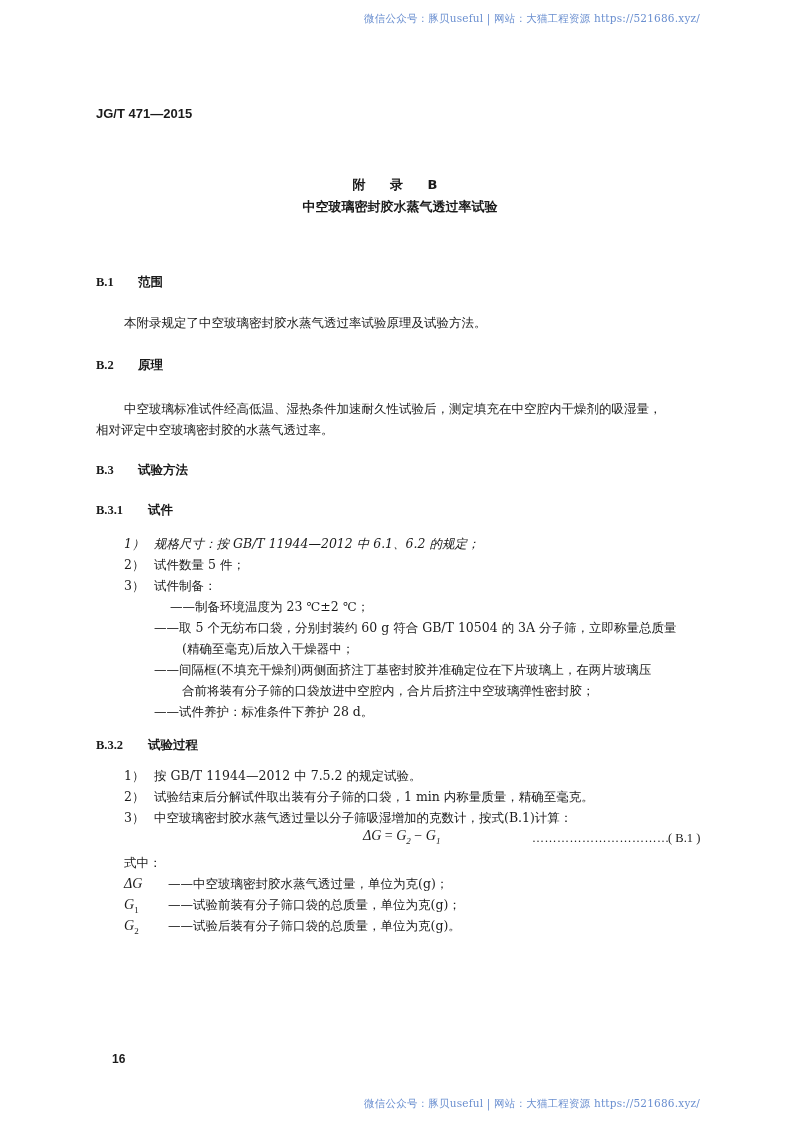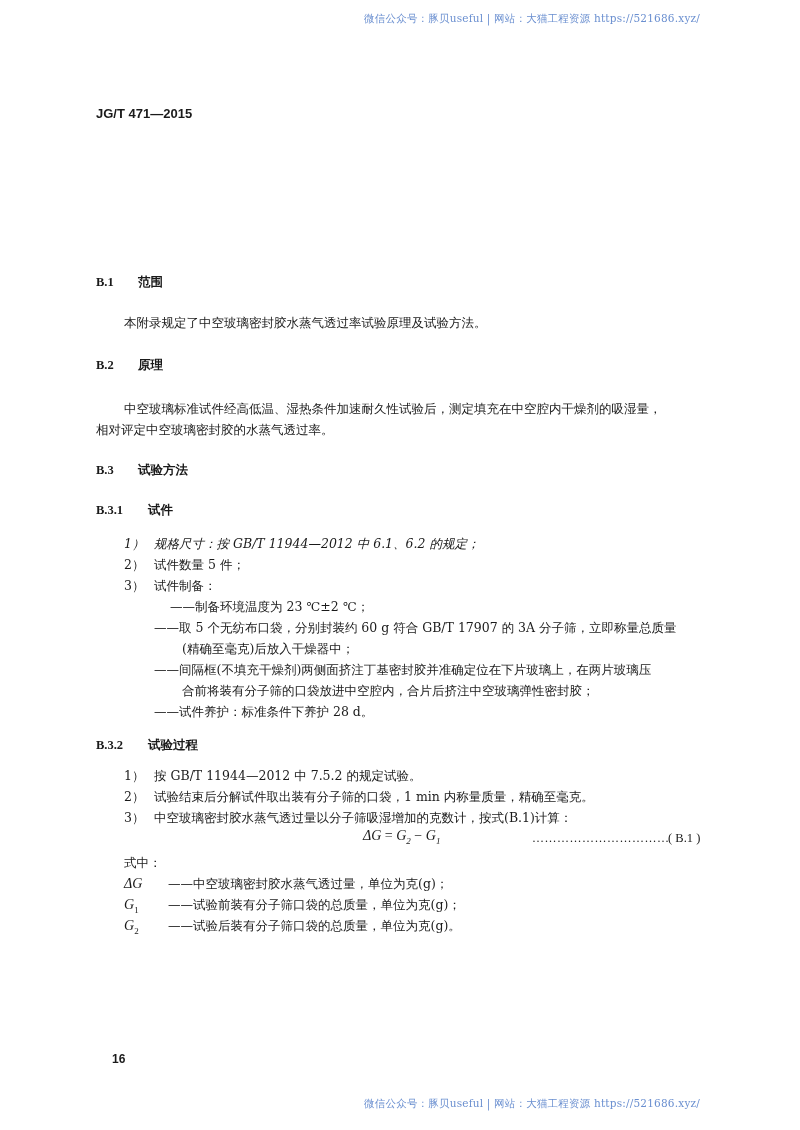--- a/index.html
+++ b/index.html
@@ -34,20 +34,22 @@
   .page-num { position: absolute; left: 112px; top: 1052px; font-size: 12px; font-weight: bold; font-family: "Liberation Sans", sans-serif; }
 </style>
 </head>
 <body>
 
 <div class="watermark wm-top">微信公众号：豚贝useful | 网站：大猫工程资源 https://521686.xyz/</div>
 
 <div class="std-code">JG/T 471—2015</div>
 
 <div class="title-block">
+  <div class="t1">附 录 B</div>
+  <div>中空玻璃密封胶水蒸气透过率试验</div>
 </div>
 
 <div class="abs h" style="left:96px; top:272px;">
   <span class="num">B.1</span><span>范围</span>
 </div>
 <div class="abs" style="left:124px; top:313px;">本附录规定了中空玻璃密封胶水蒸气透过率试验原理及试验方法。</div>
 
 <div class="abs h" style="left:96px; top:355px;">
   <span class="num">B.2</span><span>原理</span>
 </div>
@@ -64,21 +66,21 @@
 <div class="abs" style="left:124px; top:534px;font-style:italic;">
   <span style="display:inline-block; width:30px;">1）</span><span>规格尺寸：按 GB/T 11944—2012 中 6.1、6.2 的规定；</span>
 </div>
 <div class="abs" style="left:124px; top:555px;">
   <span style="display:inline-block; width:30px;">2）</span><span>试件数量 5 件；</span>
 </div>
 <div class="abs" style="left:124px; top:576px;">
   <span style="display:inline-block; width:30px;">3）</span><span>试件制备：</span>
 </div>
 <div class="abs" style="left:170px; top:597px;">——制备环境温度为 23 ℃±2 ℃；</div>
-<div class="abs" style="left:154px; top:618px;">——取 5 个无纺布口袋，分别封装约 60 g 符合 GB/T 17907 的 3A 分子筛，立即称量总质量</div>
+<div class="abs" style="left:154px; top:618px;">——取 5 个无纺布口袋，分别封装约 60 g 符合 GB/T 10504 的 3A 分子筛，立即称量总质量</div>
 <div class="abs" style="left:182px; top:639px;">(精确至毫克)后放入干燥器中；</div>
 <div class="abs" style="left:154px; top:660px;">——间隔框(不填充干燥剂)两侧面挤注丁基密封胶并准确定位在下片玻璃上，在两片玻璃压</div>
 <div class="abs" style="left:182px; top:681px;">合前将装有分子筛的口袋放进中空腔内，合片后挤注中空玻璃弹性密封胶；</div>
 <div class="abs" style="left:154px; top:702px;">——试件养护：标准条件下养护 28 d。</div>
 
 <div class="abs h h3" style="left:96px; top:735px;">
   <span class="num">B.3.2</span><span>试验过程</span>
 </div>
 <div class="abs" style="left:124px; top:766px;">
   <span style="display:inline-block; width:30px;">1）</span><span>按 GB/T 11944—2012 中 7.5.2 的规定试验。</span>

